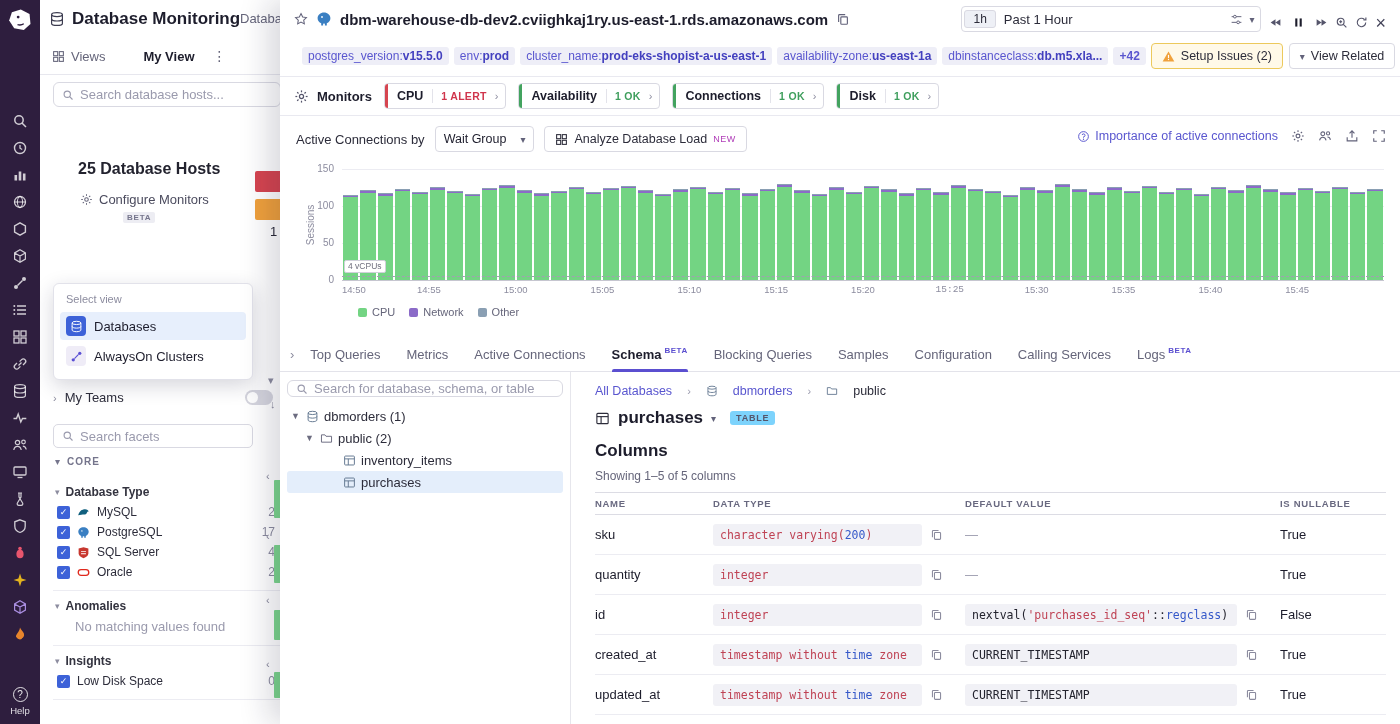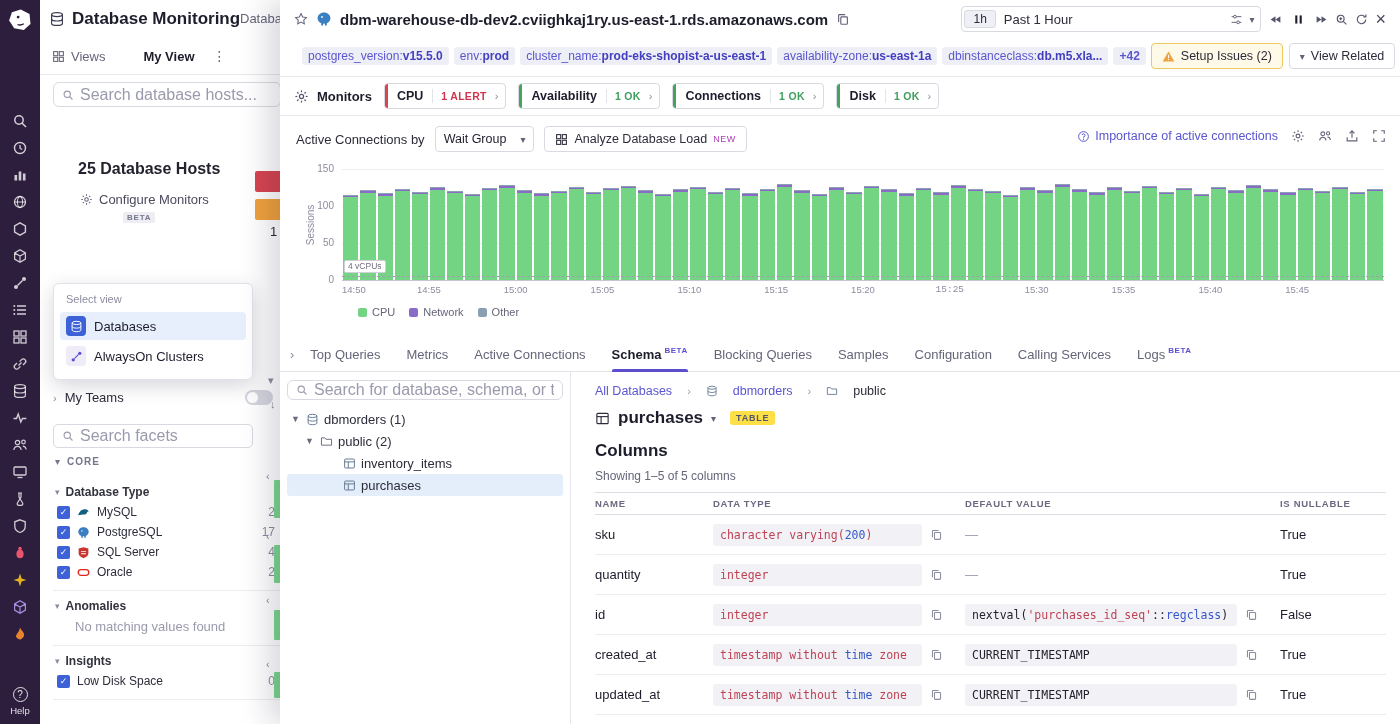--- a/index.html
+++ b/index.html
@@ -25,21 +25,21 @@
 .hdr-icon svg{width:16px;height:16px}
 .bg-top h1{font-size:17px;font-weight:700;margin-left:7px;white-space:nowrap}
 .nav-trunc{position:absolute;left:200px;top:11px;font-size:13px;color:#65657a;white-space:nowrap;width:46px;overflow:hidden}
 .bg-row2{position:absolute;top:38px;left:0;width:100%;height:37px;border-bottom:1px solid #e7e7ee;display:flex;align-items:center;font-size:13px;color:#65657a}
 .views-wrap{display:flex;align-items:center;gap:6px;margin-left:12px;cursor:pointer}
 .views-wrap svg{width:13px;height:13px}
 .myview{margin-left:38px;color:#1d1d2c;font-weight:600;cursor:pointer}
 .kebab{margin-left:18px;color:#65657a;font-size:14px;cursor:pointer}
 .searchbox{position:absolute;display:flex;align-items:center;gap:6px;background:#fff;border:1px solid #d9d9e2;border-radius:6px;padding:0 8px;color:#9a9aad}
 .searchbox svg{width:12px;height:12px;flex:none}
-.searchbox input{border:none;outline:none;font-size:16px;color:#3c3c4e;flex:1;background:transparent;min-width:0}
+.searchbox input{border:none;outline:none;font-size:13px;color:#3c3c4e;flex:1;background:transparent;min-width:0}
 .searchbox input::placeholder{color:#9a9aad}
 .bg-search{left:13px;top:82px;width:228px;height:25px}
 .facet-search{left:13px;top:424px;width:200px;height:24px;border-radius:5px}
 .hosts-title{position:absolute;left:38px;top:160px;font-size:16px;font-weight:700;color:#23232f}
 .config{position:absolute;left:40px;top:192px;display:flex;align-items:center;gap:6px;font-size:13px;color:#4b4b5e;cursor:pointer}
 .config svg{width:13px;height:13px;color:#65657a}
 .beta-badge{position:absolute;left:83px;top:212px;font-size:8px;font-weight:700;letter-spacing:.8px;color:#75758c;background:#ededf3;border-radius:2px;padding:1px 4px}
 .abar{position:absolute;width:70px;height:21px;border-radius:2px}
 .abar.red{left:215px;top:171px;background:#d64550}
 .abar.orange{left:215px;top:199px;background:#f0a13c}
@@ -70,21 +70,21 @@
 .stub-chev{position:absolute;font-size:11px;color:#8c8c9f}
 .stub-bar{position:absolute;width:9px;background:#7cd68d;border-radius:1px}
 
 
 .panel{position:absolute;left:280px;top:0;width:1120px;height:724px;background:#fff;z-index:10;box-shadow:-12px 0 28px rgba(20,20,50,.16);border-left:1px sol;display:flex;flex-direction:column}
 .p-head{height:38px;display:flex;align-items:center;padding:0 14px;gap:8px;flex:none}
 .icon-btn{color:#62627a;cursor:pointer;display:inline-flex;flex:none}
 .icon-btn svg{width:14px;height:14px}
 .pg-icon svg{width:16px;height:16px}
 .p-host{font-size:15px;font-weight:700;white-space:nowrap}
-.p-head-right{margin-left:auto;display:flex;align-items:center;}
+.p-head-right{margin-left:auto;display:flex;align-items:flex-end;}
 .timebox{display:flex;align-items:center;width:300px;height:26px;border:1px solid #d9d9e2;border-radius:4px;padding:2px 6px 2px 2px;gap:8px}
 .time-chip{background:#eef0f6;border:1px solid #d9d9e2;border-radius:3px;font-size:12px;padding:1px 8px;color:#2c2c3a;cursor:pointer}
 .time-label{font-size:13px;color:#2c2c3a}
 .timebox-right{margin-left:auto;display:flex;align-items:center;gap:6px;color:#62627a}
 .timebox-right svg{width:13px;height:13px}
 .caret{font-size:10px;color:#62627a}
 .playgroup{display:flex;align-items:center;gap:3px;margin-left:4px}
 .pbtn{width:20px;height:20px;display:flex;align-items:center;justify-content:center;color:#55556b;cursor:pointer}
 .pbtn svg{width:13px;height:13px}
 .pbtn.active{color:#1d1d2c}
@@ -156,21 +156,21 @@
 .content-pane{flex:1;padding:12px 14px 0 24px;min-width:0}
 .crumbs{display:flex;align-items:center;gap:15px;font-size:12.5px}
 .crumb-link{color:#5956cf;cursor:pointer}
 .crumb-sep{color:#9a9aad;font-size:11px}
 .crumb-cur{color:#2c2c3a}
 .crumb-ic{display:inline-flex;color:#647891}
 .crumb-ic svg{width:12px;height:12px}
 .title-row{display:flex;align-items:center;gap:8px;margin-top:10px}
 .title-row .tic2 svg{width:15px;height:15px;color:#2c2c3a}
 .tname{font-size:17px;font-weight:700}
-.table-badge{background:#fde047;color:#55556b;font-size:9px;font-weight:700;letter-spacing:.8px;border-radius:3px;padding:2px 6px;margin-left:6px}
+.table-badge{background:#7dd3fc;color:#55556b;font-size:9px;font-weight:700;letter-spacing:.8px;border-radius:3px;padding:2px 6px;margin-left:6px}
 .columns-h{font-size:17px;font-weight:700;margin-top:13px}
 .showing{font-size:12px;color:#65657a;margin-top:8px}
 .ctable{margin-top:9px;border-top:1px solid #dcdce4}
 .crow{display:grid;grid-template-columns:118px 252px 315px 1fr;align-items:center;border-bottom:1px solid #ececf2;min-height:40px}
 .crow.head{min-height:0;border-bottom:1px solid #dcdce4;padding:5px 0}
 .hcell{font-size:9.5px;font-weight:700;letter-spacing:.7px;color:#696980}
 .ncell{font-size:13px}
 .typecell,.defcell{display:flex;align-items:center;padding-right:22px;gap:8px}
 .chip{background:#f1f1f6;border-radius:3px;padding:4px 7px;font-family:"DejaVu Sans Mono",monospace;font-size:11.5px;white-space:nowrap;overflow:hidden;flex:1}
 .seg.k{color:#bf4254}

